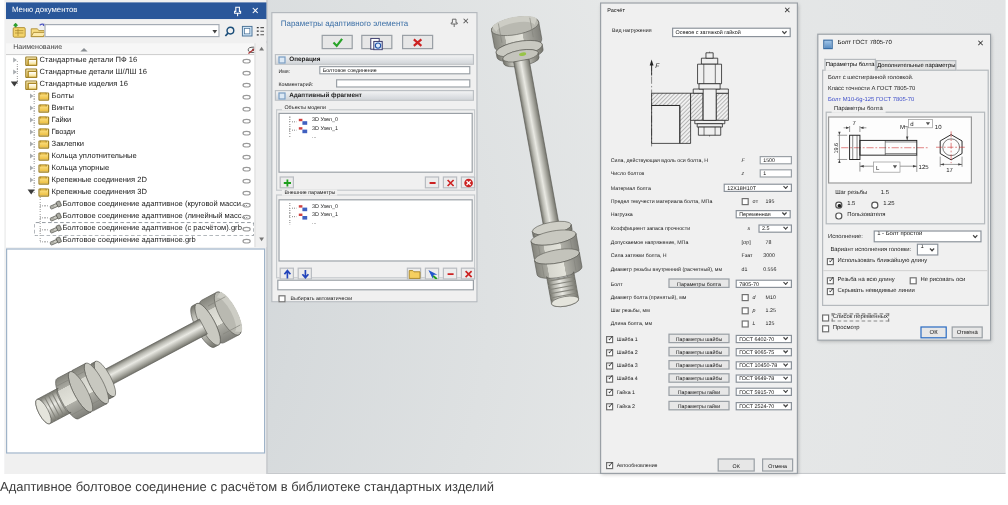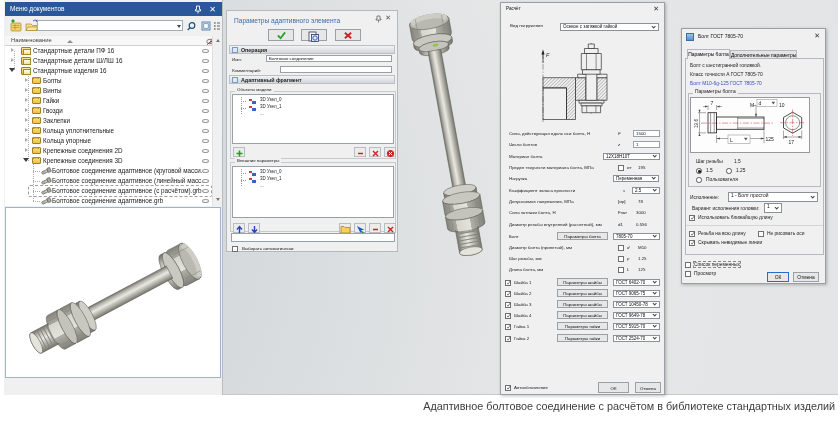--- a/index.html
+++ b/index.html
@@ -48,21 +48,21 @@
 .mbtn { position:absolute; width:12px; height:10px; background:#ececec; border:1px solid #b9bdc2; text-align:center; line-height:9px; }
 .node { position:absolute; width:8px; height:6px; }
 .tdash { position:absolute; background:repeating-linear-gradient(90deg,#999 0,#999 1px,transparent 1px,transparent 2px); }
 .node:before { content:""; position:absolute; left:0; top:0.5px; width:2.5px; height:2.5px; background:#d04040; }
 .node:after { content:""; position:absolute; left:3px; top:2.5px; width:3.5px; height:3.5px; background:#4060c0; }
 .sic { position:absolute; left:2px; top:1px; width:6px; height:6px; background:#dce9f5; border:1px solid #7a9cc0; }
 
 .dlg { position:absolute; background:#f0f0f0; border:1px solid #9aa0a6; box-shadow:1px 1px 3px rgba(0,0,0,0.25); }
 .dlg-x { position:absolute; font-size:7px; color:#333; }
 #bolt .lbl { font-size:4.9px; } #bolt .combo { font-size:4.9px; } #bolt .btn { font-size:4.9px; }
-#caption { position:absolute; left:0; top:400px; width:835px; text-align:right; font-size:10.8px; color:#3d3d3d; }
+#caption { position:absolute; left:0; top:400px; width:835px; text-align:left; font-size:10.8px; color:#3d3d3d; }
 </style>
 </head>
 <body>
 <div id="stage">
   <div id="viewport"></div>
 
   <div id="lp">
     <div id="lp-title">Меню документов
       <svg class="abs" style="right:20px;top:3px;" width="8" height="9" viewBox="0 0 8 9">
           <path d="M2.5 1h3v3.5h1v1.5H1.5V4.5h1zM4 6v2.5" stroke="#fff" stroke-width="0.9" fill="none"></path>

